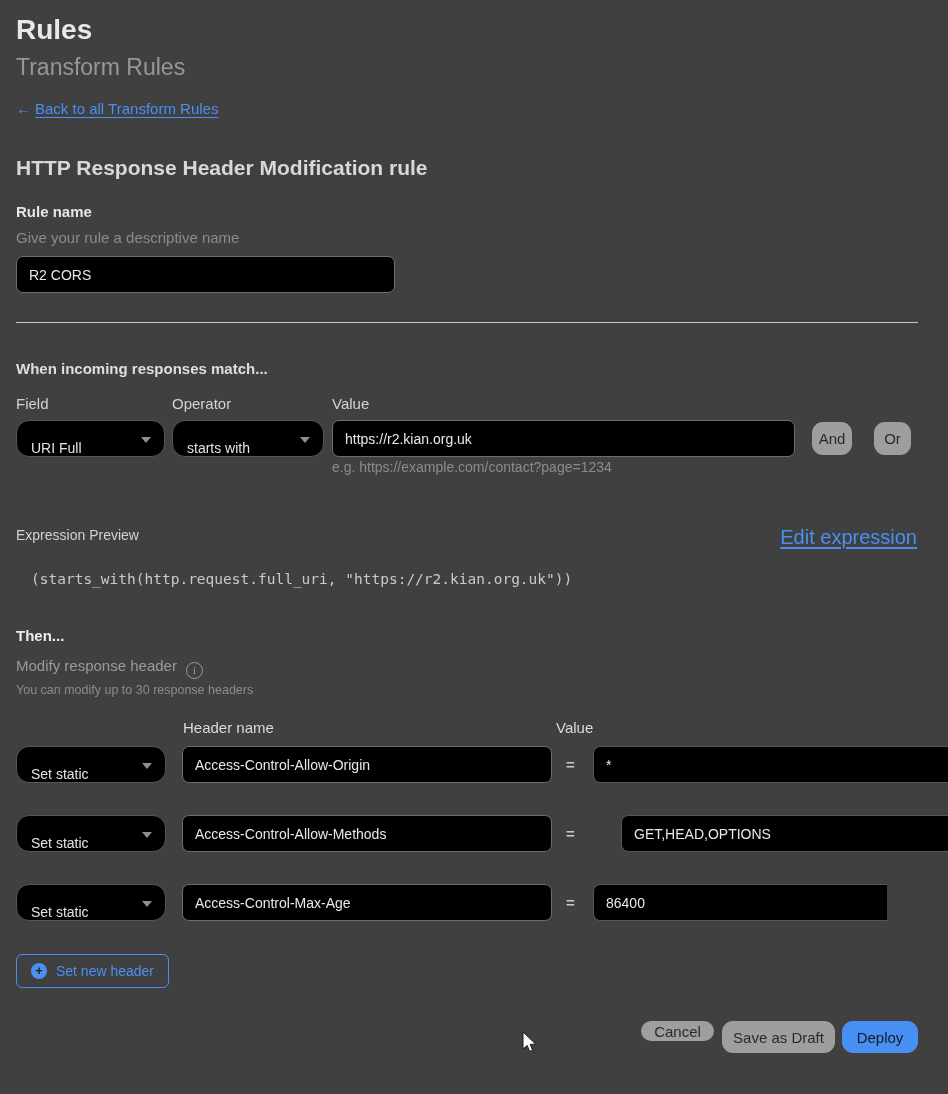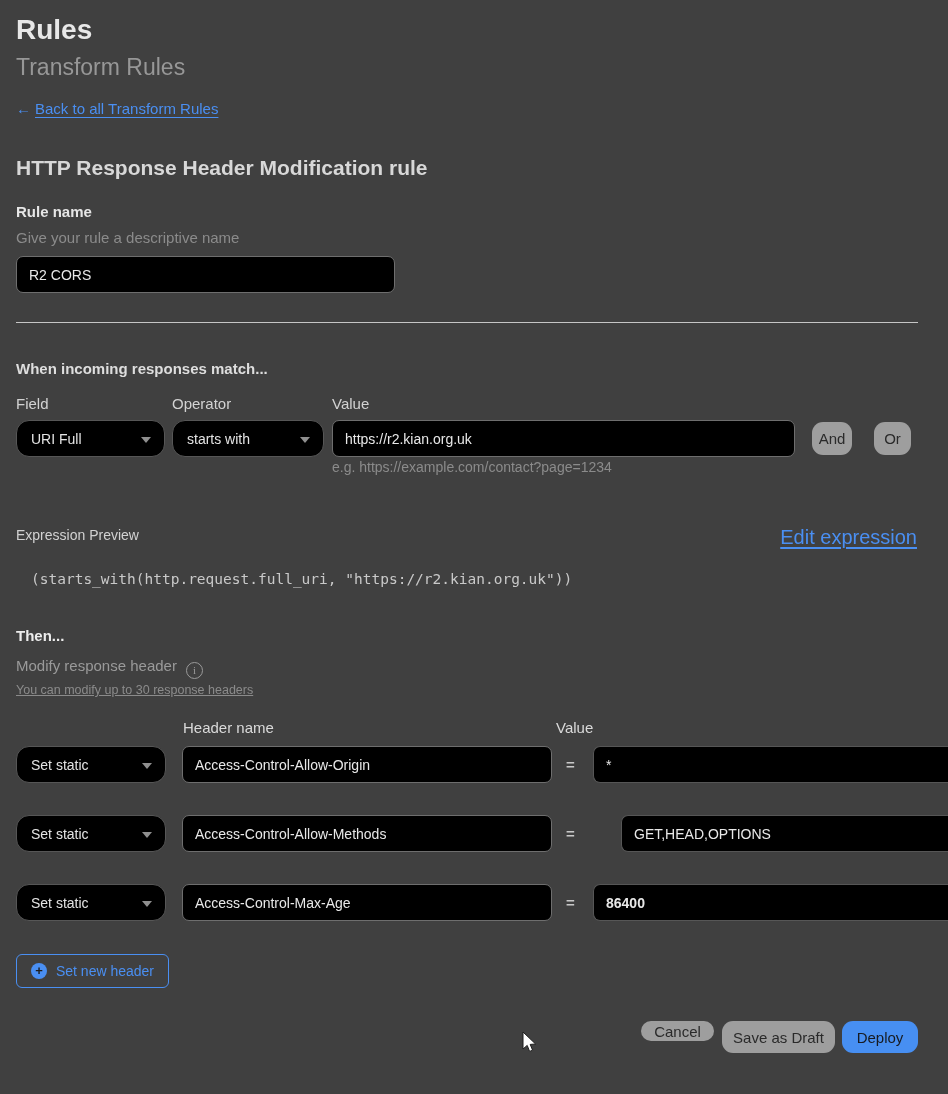--- a/index.html
+++ b/index.html
@@ -53,21 +53,21 @@
   .inp.dim-border { border-color: #565656; }
   .inp.no-right   { border-right: none; border-top-right-radius: 0; border-bottom-right-radius: 0; }
   .sel {
     position: absolute;
     box-sizing: border-box;
     background: #000;
     border: 1px solid #565656;
     border-radius: 13px;
     height: 37px;
     display: flex;
-    align-items: center;
+    align-items: flex-end;
     padding: 0 14px;
     font-size: 14px;
     color: #e4e4e4;
     cursor: pointer;
   }
   .caret {
     position: absolute;
     right: 13px;
     top: 50%;
     margin-top: -2px;
@@ -175,21 +175,21 @@
   <button class="btn btn-gray" style="left:874px; top:422px; width:37px; height:33px;">Or</button>
 
   <div class="abs hint" style="left:332px; top:459px; font-size:14px;">e.g. https://example.com/contact?page=1234</div>
 
   <div class="abs lbl" style="left:16px; top:527px; font-size:14px;">Expression Preview</div>
   <a class="abs link link-sm" style="right:31px; top:526px;">Edit expression</a>
   <div class="abs code" style="left:31px; top:571px;">(starts_with(http.request.full_uri, "https://r2.kian.org.uk"))</div>
 
   <div class="abs sec-title" style="left:16px; top:627px; color:#ececec;">Then...</div>
   <div class="abs muted-lbl" style="left:16px; top:657px;"><span>Modify response header</span><span class="info-icon">i</span></div>
-  <div class="abs hint-sm" style="left:16px; top:683px;text-decoration:underline;">You can modify up to 30 response headers</div>
+  <div class="abs hint-sm" style="left:16px; top:683px;">You can modify up to 30 response headers</div>
 
   <div class="abs lbl" style="left:183px; top:719px; color:#dadada;">Header name</div>
   <div class="abs lbl" style="left:556px; top:719px; color:#dadada;">Value</div>
 
   <div class="sel" style="left:16px; top:746px; width:150px;">
     <span>Set static</span>
     <span class="caret"></span>
   </div>
   <input class="inp" style="left: 182px; top: 746px; width: 370px;" value="Access-Control-Allow-Origin">
   <div class="abs equals" style="left:566px; top:756px;">=</div>
@@ -202,21 +202,21 @@
   <input class="inp" style="left: 182px; top: 815px; width: 370px;" value="Access-Control-Allow-Methods">
   <div class="abs equals" style="left:566px; top:825px;">=</div>
   <input class="inp dim-border no-right" style="left: 593px; top: 815px; width: 404px; margin-left: 28px;" value="GET,HEAD,OPTIONS">
 
   <div class="sel" style="left:16px; top:884px; width:150px;">
     <span>Set static</span>
     <span class="caret"></span>
   </div>
   <input class="inp" style="left: 182px; top: 884px; width: 370px;" value="Access-Control-Max-Age">
   <div class="abs equals" style="left:566px; top:894px;">=</div>
-  <input class="inp dim-border no-right" style="left: 593px; top: 884px; width: 356px; font-weight: bold;" value="86400">
+  <input class="inp dim-border no-right" style="left: 593px; top: 884px; width: 294px;" value="86400">
 
   <button class="btn btn-outline-blue" style="left:16px; top:954px; width:153px; height:34px;">
       <span class="plus-circle">+</span>
       <span>Set new header</span>
     </button>
 
   <button class="btn btn-gray" style="left:641px; top:1021px; width:73px; height:20px;">Cancel</button>
   <button class="btn btn-gray" style="left:722px; top:1021px; width:113px; height:32px;">Save as Draft</button>
   <button class="btn btn-blue" style="left:842px; top:1021px; width:76px; height:32px;">Deploy</button>
 

